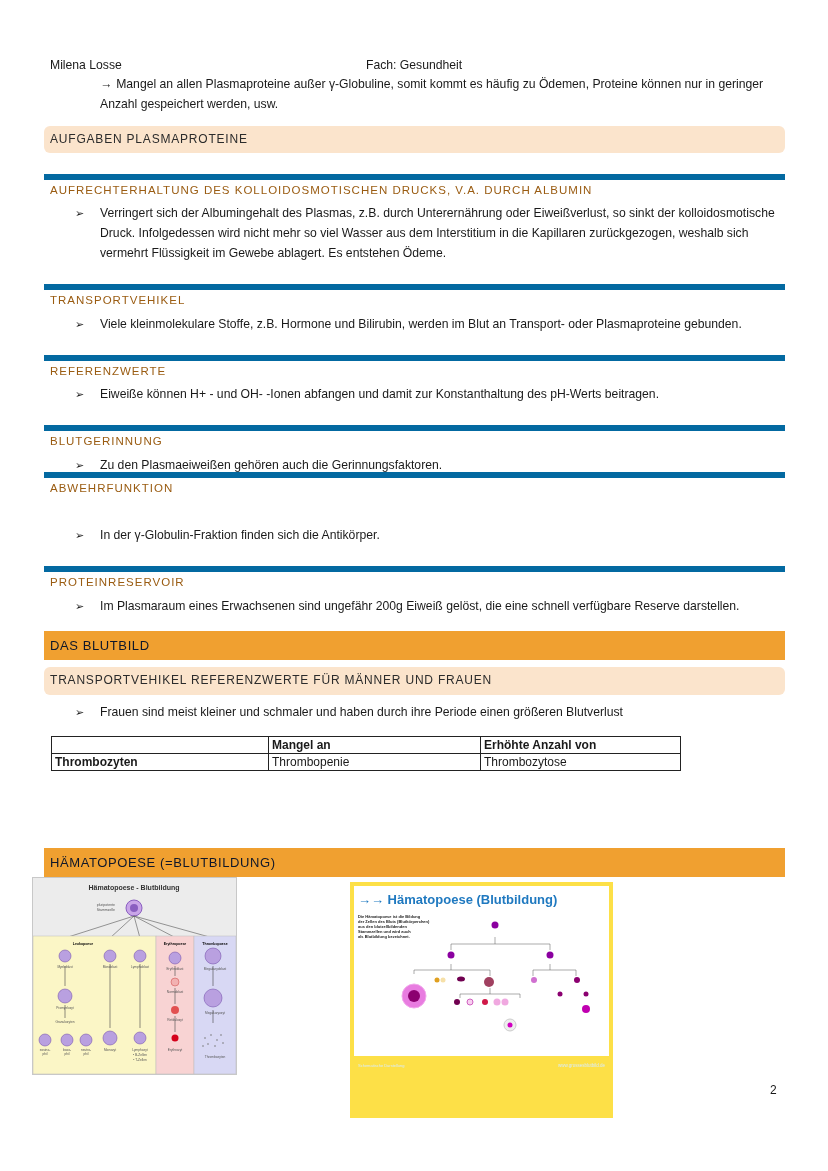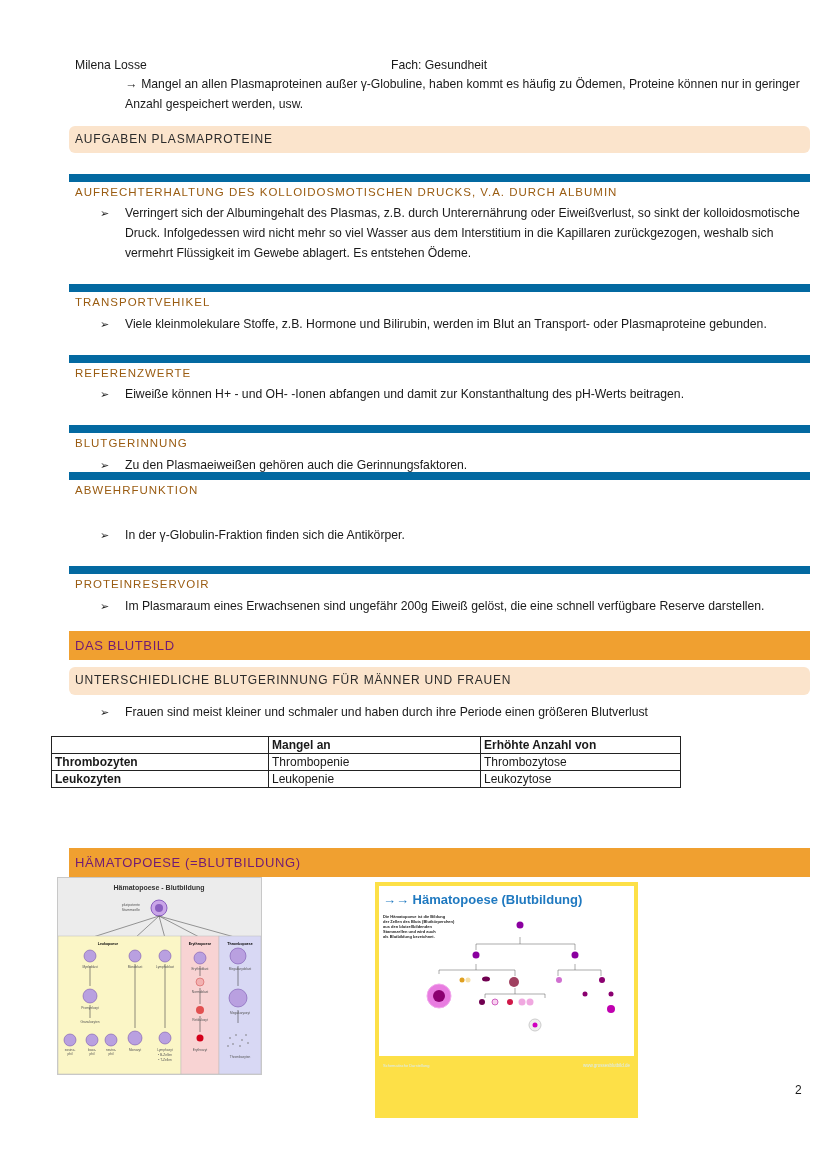--- a/index.html
+++ b/index.html
@@ -1,48 +1,48 @@
 <!DOCTYPE html>
 <html><head>
   <meta charset="utf-8">
   <style>
     html, body { margin: 0; padding: 0; background: #ffffff; }
     body { width: 828px; height: 1171px; position: relative; overflow: hidden;
       font-family: "Liberation Sans", sans-serif; color: #1a1a1a; font-size: 12.2px; }
-    .abs { position: absolute; margin-left: 25px; }
+    .abs { position: absolute; }
     .hdr-name { left: 50px; top: 58px; }
     .hdr-fach { left: 366px; top: 58px; }
     .cont { left: 100px; top: 74px; width: 680px; line-height: 20px; }
     .cont .arrow { margin-right: 4px; }
     .band-light { left: 44px; width: 741px; height: 27px; background: #fbe4cc; border-radius: 6px; }
     .band-light span { position: absolute; left: 6px; top: 6px; letter-spacing: 0.8px; font-size: 12px; color: #2b2b2b; }
     .band-dark { left: 44px; width: 741px; height: 29px; background: #f0a030; }
-    .band-dark span { position: absolute; left: 6px; top: 7px; letter-spacing: 0.6px; font-size: 13px; color: #701a75; }
-    .sec { left: 44px; width: 741px; border-top: 8px solid #0369a1; }
+    .band-dark span { position: absolute; left: 6px; top: 7px; letter-spacing: 0.6px; font-size: 13px; color: #0f172a; }
+    .sec { left: 44px; width: 741px; border-top: 6px solid #0369a1; }
     .sec .title { position: absolute; left: 6px; top: 4px; font-size: 11.5px; letter-spacing: 1px; color: #9a5c12; }
     .bullet { left: 75px; width: 705px; line-height: 20px; }
     .bullet .mk { position: absolute; left: 0; top: 0; font-size: 11px; }
     .bullet .tx { display: block; margin-left: 25px; }
     table.blut { position: absolute; left: 51px; top: 736px; width: 630px; border-collapse: collapse; font-size: 12px; }
     table.blut td { border: 1px solid #222; padding: 0 3px; height: 16px; line-height: 16px; }
     table.blut td.c0 { width: 210px; font-weight: bold; }
     table.blut td.c1 { width: 205px; }
     table.blut tr.head td { font-weight: bold; }
     .img1 { left: 32px; top: 877px; width: 203px; height: 196px; border: 1px solid #c8c8c8; background: #efefef; overflow: hidden; }
     .img2 { left: 350px; top: 882px; width: 263px; height: 236px; background: #fde047; overflow: hidden; }
     .pageno { left: 770px; top: 1083px; font-size: 12px; }
   </style>
 </head>
 <body>
 
 <div class="abs hdr-name">Milena Losse</div>
 <div class="abs hdr-fach">Fach: Gesundheit</div>
 
 <div class="abs cont">
-  <span class="arrow">→</span><span>Mangel an allen Plasmaproteinen außer γ-Globuline, haben kommt es häufig zu Ödemen, Proteine können nur in geringer Anzahl gespeichert werden, usw.</span>
+  <span class="arrow">→</span><span>Mangel an allen Plasmaproteine außer γ-Globuline, somit kommt es häufig zu Ödemen, Proteine können nur in geringer Anzahl gespeichert werden, usw.</span>
 </div>
 
 <div class="abs band-light" style="top:126px;">
   <span>AUFGABEN PLASMAPROTEINE</span>
 </div>
 
 <div class="abs sec" style="top:174px;height:30px;">
   <span class="title">AUFRECHTERHALTUNG DES KOLLOIDOSMOTISCHEN DRUCKS, V.A. DURCH ALBUMIN</span>
 </div>
 <div class="abs bullet" style="top:203px;">
@@ -87,43 +87,38 @@
 </div>
 <div class="abs bullet" style="top:596px;">
   <span class="mk">➢</span>
   <span class="tx">Im Plasmaraum eines Erwachsenen sind ungefähr 200g Eiweiß gelöst, die eine schnell verfügbare Reserve darstellen.</span>
 </div>
 
 <div class="abs band-dark" style="top:631px;">
   <span>DAS BLUTBILD</span>
 </div>
 <div class="abs band-light" style="top:667px;height:28px;">
-  <span>UNTERSCHIEDLICHE BLUTGERINNUNG FÜR MÄNNER UND FRAUEN</span>
+  <span>TRANSPORTVEHIKEL REFERENZWERTE FÜR MÄNNER UND FRAUEN</span>
 </div>
 <div class="abs bullet" style="top:702px;">
   <span class="mk">➢</span>
   <span class="tx">Frauen sind meist kleiner und schmaler und haben durch ihre Periode einen größeren Blutverlust</span>
 </div>
 
 <table class="blut">
   <tbody>
       <tr class="head">
     <td class="c0"></td>
     <td class="c1">Mangel an</td>
     <td>Erhöhte Anzahl von</td>
   </tr>
   <tr>
     <td class="c0">Thrombozyten</td>
     <td class="c1">Thrombopenie</td>
     <td>Thrombozytose</td>
-  </tr>
-  <tr>
-    <td class="c0">Leukozyten</td>
-    <td class="c1">Leukopenie</td>
-    <td>Leukozytose</td>
   </tr>
 </tbody>
   </table>
 
 <div class="abs band-dark" style="top:848px;">
   <span>HÄMATOPOESE (=BLUTBILDUNG)</span>
 </div>
 
 <div class="abs img1">
   <svg width="203" height="196" viewBox="0 0 203 196" font-family="Liberation Sans, sans-serif">

